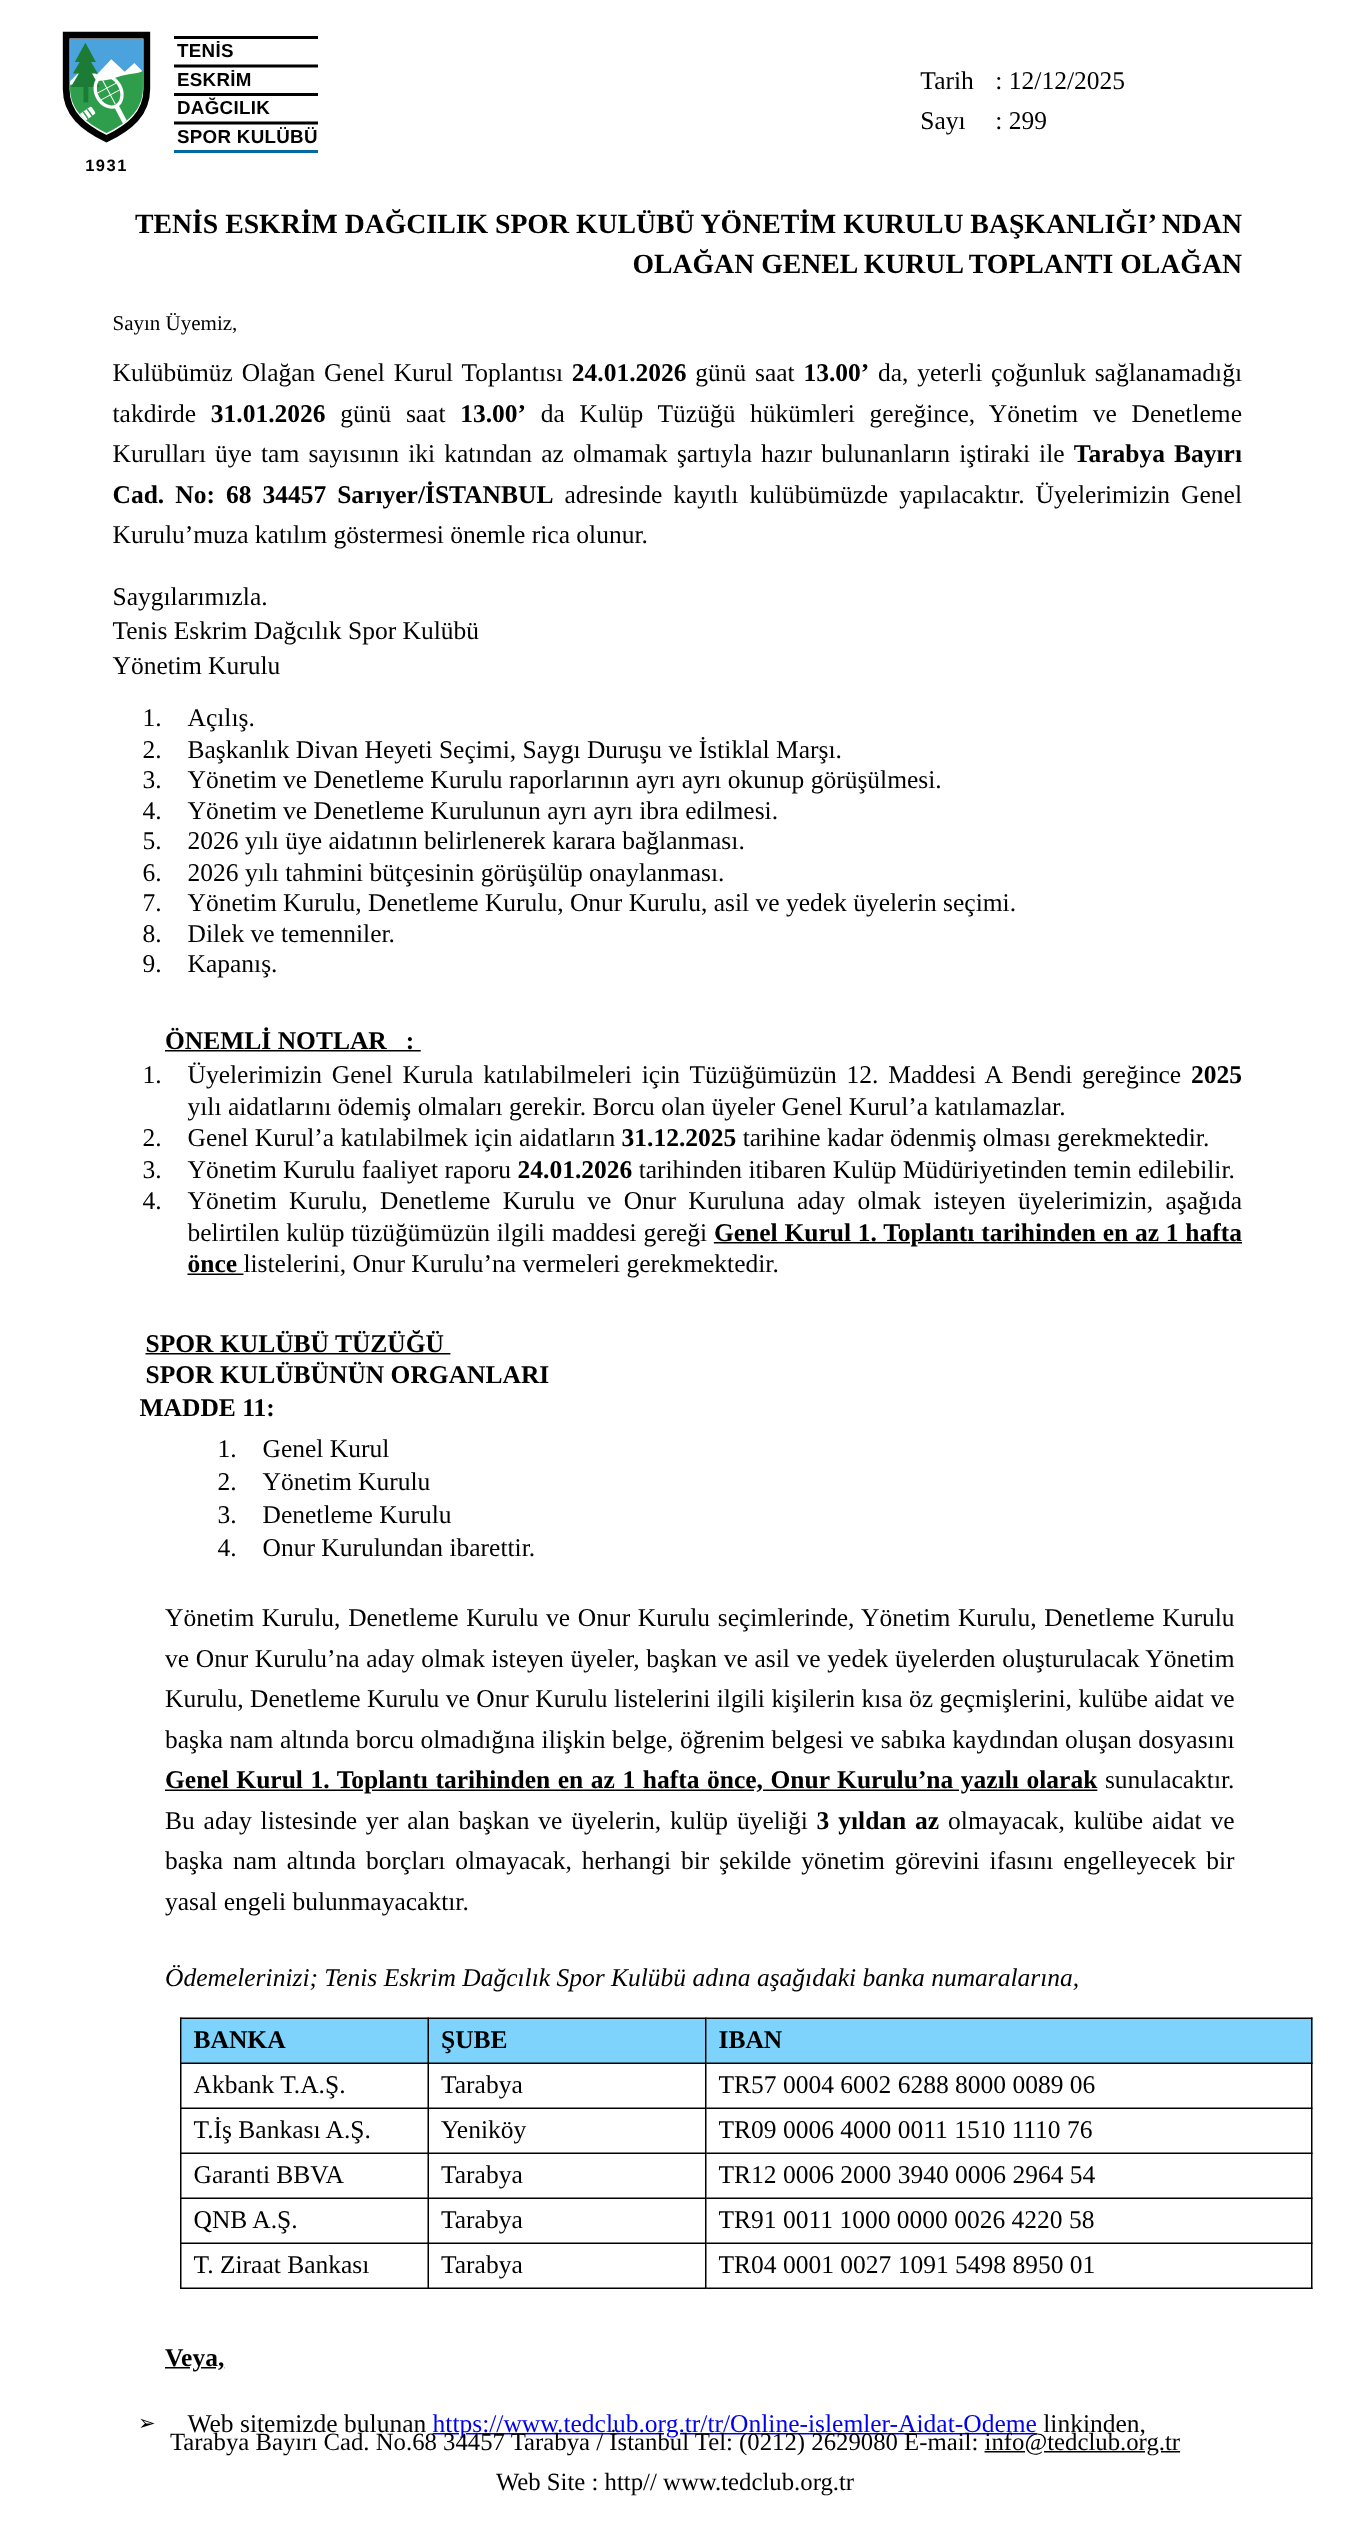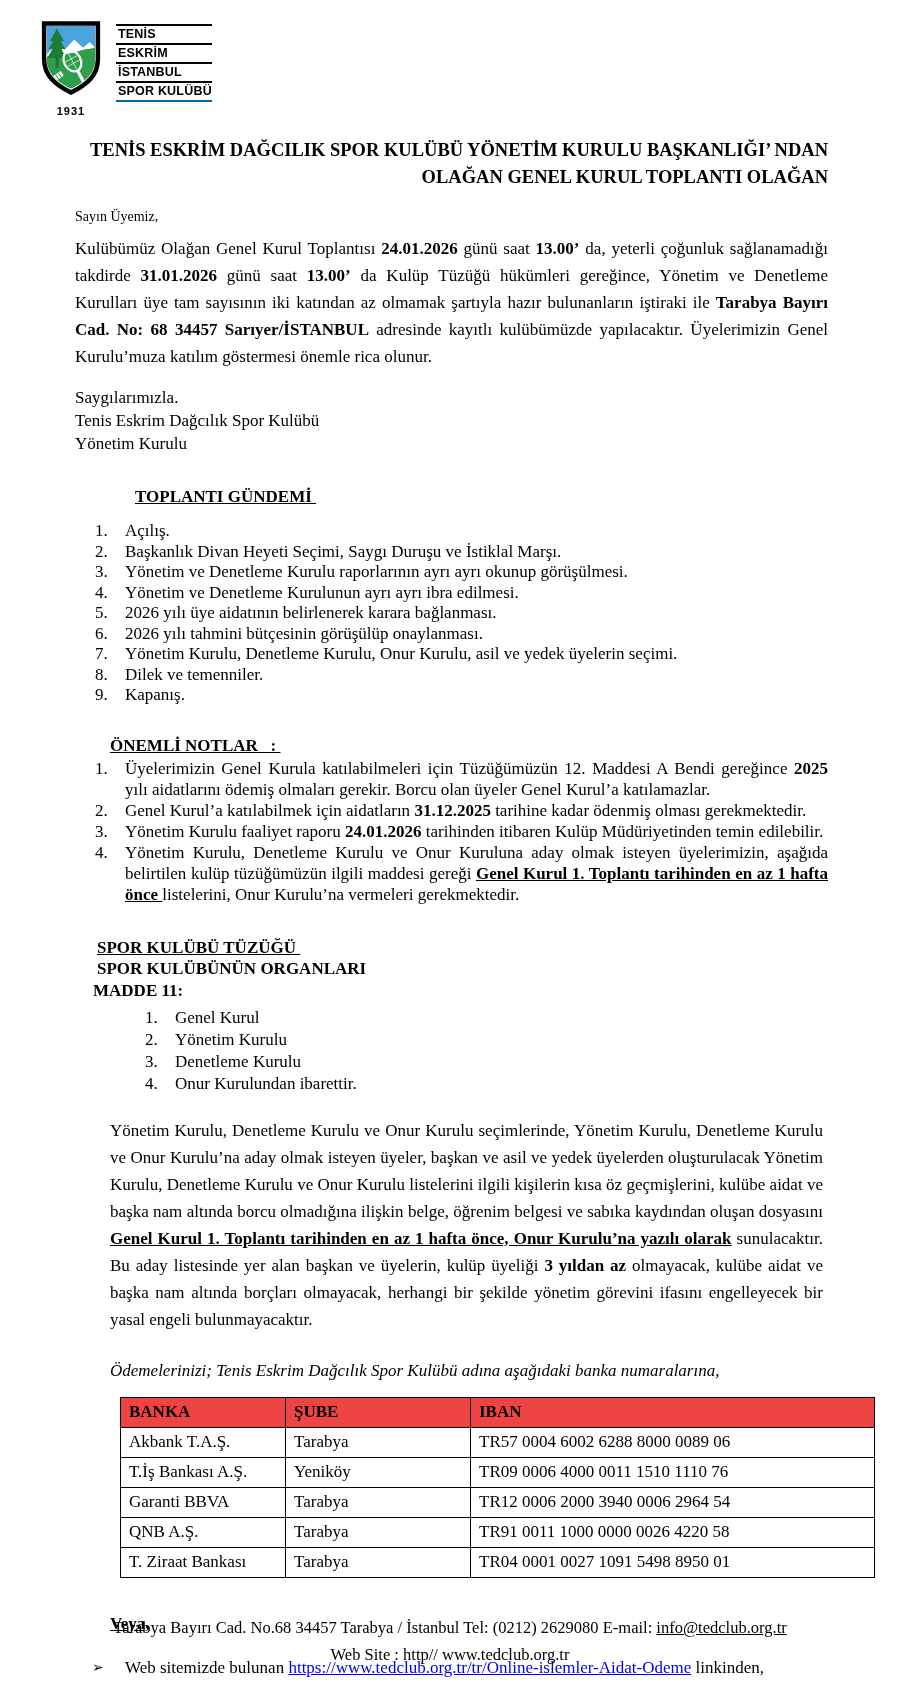--- a/index.html
+++ b/index.html
@@ -41,21 +41,21 @@
   .h-tuzuk{margin-left:22px;}
   .h-organlar{margin-left:22px;font-weight:bold;font-size:17px;}
   .h-madde{margin-left:18px;font-weight:bold;font-size:17px;}
   .bylaws .line{line-height:21.5px;}
   ol.organ-list{margin-top:6px;padding-left:100px;line-height:22px;}
   .bylaws-para{margin-top:22px;margin-left:35px;margin-right:5px;}
 
   .pay-intro{margin-top:28px;margin-left:35px;font-size:17px;font-style:italic;}
   table.bank-table{border-collapse:collapse;margin:16px 0 0 45px;width:755px;font-size:17px;}
   table.bank-table th,table.bank-table td{border:1.5px solid #000;padding:2px 8px 3px 8px;text-align:left;font-weight:normal;height:24px;}
-  table.bank-table th{font-weight:bold;background:#ef4444;}
+  table.bank-table th{font-weight:bold;background:#7dd3fc;}
   .col-bank{width:148px;}.col-branch{width:168px;}
 
   .or-label{margin-top:36px;margin-left:35px;font-weight:bold;text-decoration:underline;font-size:17px;}
   .bullet-line{margin-top:24px;margin-left:17px;display:flex;font-size:17px;}
   .bullet-marker{width:33px;font-size:14px;padding-top:1px;}
 
   .footer{position:absolute;left:0;right:0;bottom:14px;text-align:center;font-size:16.5px;line-height:27px;}
 
   .b{font-weight:bold;}
   .u{text-decoration:underline;}
@@ -102,44 +102,53 @@
               <line x1="33" y1="85" x2="33" y2="94" stroke="#2E9E4C" stroke-width="1.5"></line>
             </g>
           </g>
         </svg>
         <div class="logo-year">1931</div>
       </div>
       <div class="wordmark">
 
       <div class="wm-row">TENİS</div>
           <div class="wm-row">ESKRİM</div>
-          <div class="wm-row">İSTANBUL</div>
+          <div class="wm-row">DAĞCILIK</div>
           <div class="wm-row">SPOR KULÜBÜ</div>
         </div>
+    </div>
+    <div class="doc-meta">
+      <div class="meta-row">
+        <span class="meta-label">Tarih</span>
+        <span>: 12/12/2025</span>
+      </div>
+      <div class="meta-row">
+        <span class="meta-label">Sayı</span>
+        <span>: 299</span>
+      </div>
     </div>
   </div>
 
   <div class="content">
 
     <div class="title">
       <div>TENİS ESKRİM DAĞCILIK SPOR KULÜBÜ YÖNETİM KURULU BAŞKANLIĞI’ NDAN</div>
       <div>OLAĞAN GENEL KURUL TOPLANTI OLAĞAN</div>
     </div>
 
     <div class="salutation">Sayın Üyemiz,</div>
 
     <div class="para"><span>Kulübümüz Olağan Genel Kurul Toplantısı </span><span class="b">24.01.2026</span><span> günü saat </span><span class="b">13.00’</span><span> da, yeterli çoğunluk sağlanamadığı takdirde </span><span class="b">31.01.2026</span><span> günü saat </span><span class="b">13.00’</span><span> da Kulüp Tüzüğü hükümleri gereğince, Yönetim ve Denetleme Kurulları üye tam sayısının iki katından az olmamak şartıyla hazır bulunanların iştiraki ile </span><span class="b">Tarabya Bayırı Cad. No: 68 34457 Sarıyer/İSTANBUL</span><span> adresinde kayıtlı kulübümüzde yapılacaktır. Üyelerimizin Genel Kurulu’muza katılım göstermesi önemle rica olunur.</span></div>
 
     <div class="closing">
       <div>Saygılarımızla.</div>
       <div>Tenis Eskrim Dağcılık Spor Kulübü</div>
       <div>Yönetim Kurulu</div>
     </div>
 
-    <div class="sec-heading h-agenda">TOPLANTI GÜNDEMİ&nbsp;</div>
     <ol class="doc-list">
 
     <li>Açılış.</li>
         <li>Başkanlık Divan Heyeti Seçimi, Saygı Duruşu ve İstiklal Marşı.</li>
         <li>Yönetim ve Denetleme Kurulu raporlarının ayrı ayrı okunup görüşülmesi.</li>
         <li>Yönetim ve Denetleme Kurulunun ayrı ayrı ibra edilmesi.</li>
         <li>2026 yılı üye aidatının belirlenerek karara bağlanması.</li>
         <li>2026 yılı tahmini bütçesinin görüşülüp onaylanması.</li>
         <li>Yönetim Kurulu, Denetleme Kurulu, Onur Kurulu, asil ve yedek üyelerin seçimi.</li>
         <li>Dilek ve temenniler.</li>

